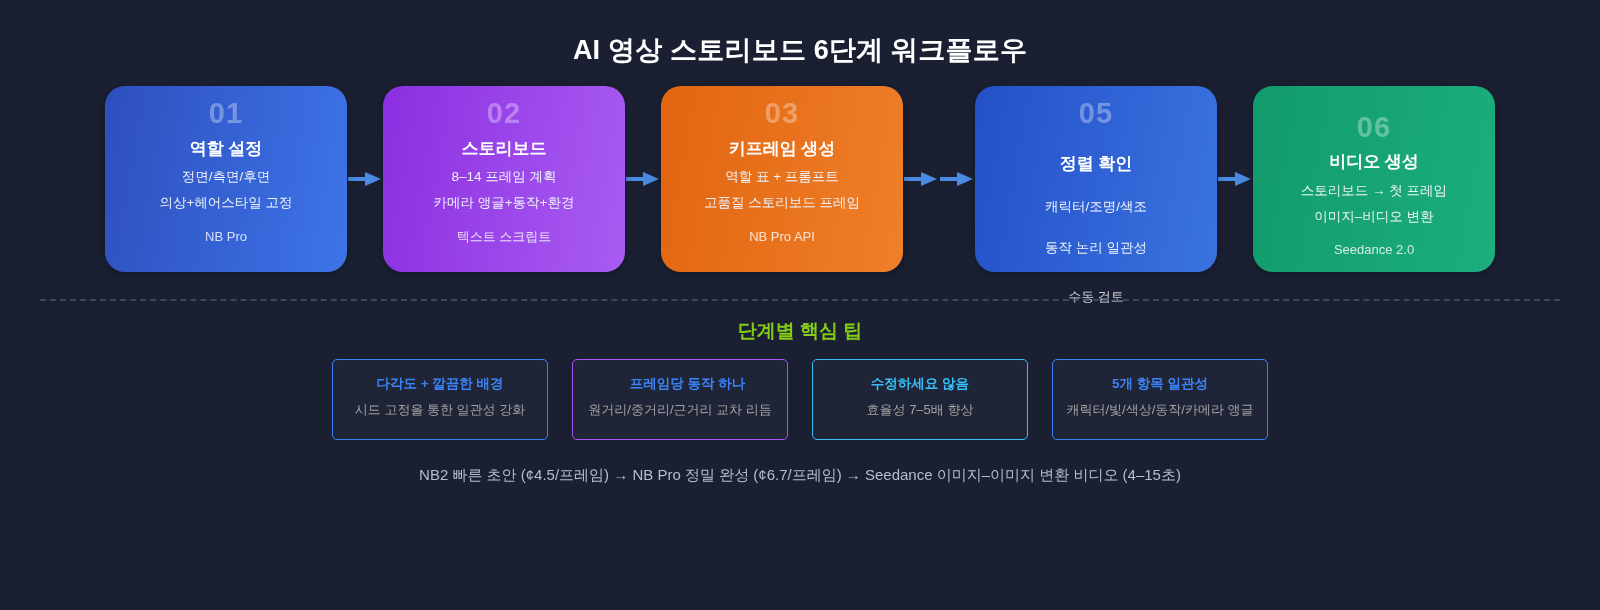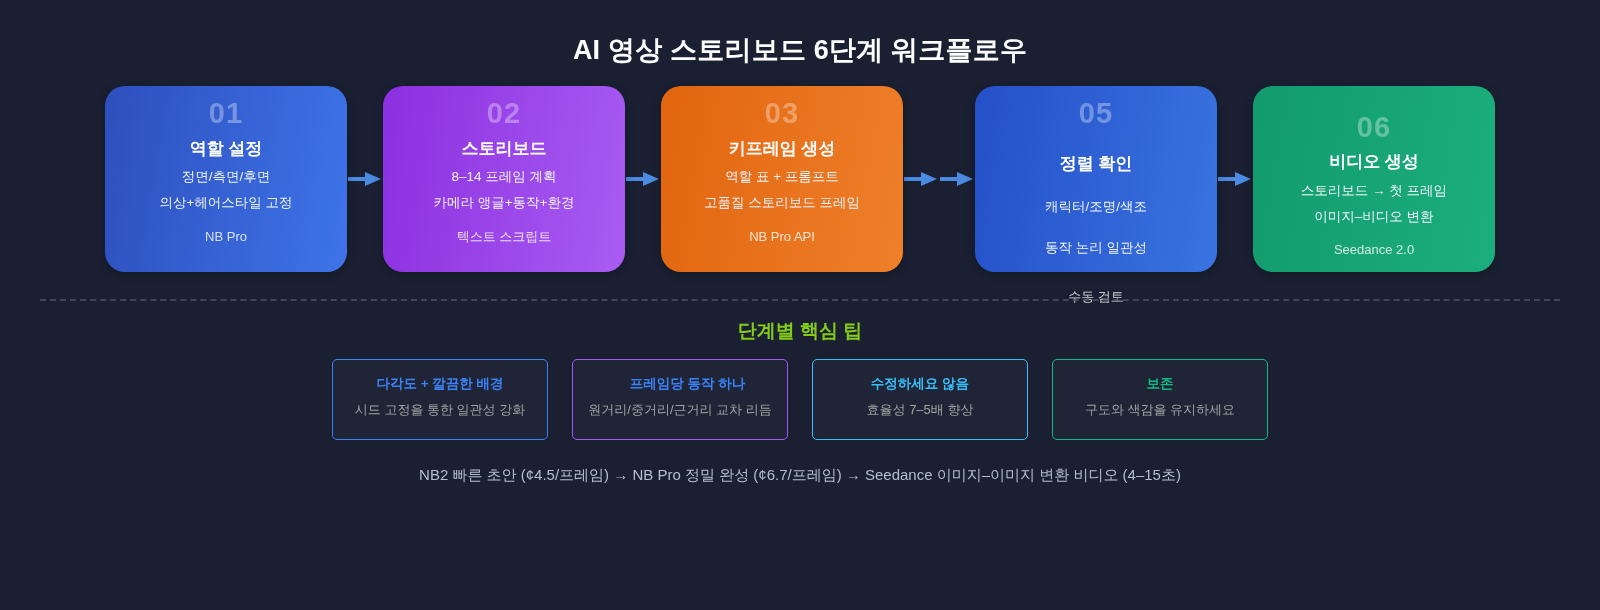--- a/index.html
+++ b/index.html
@@ -268,23 +268,23 @@
       <div class="tip-head" style="color: #3b82f6; margin-left: 15px;">프레임당 동작 하나</div>
       <div class="tip-sub">원거리/중거리/근거리 교차 리듬</div>
     </div>
 
 
     <div class="tip-card" style="border-color: rgb(56, 189, 248);">
       <div class="tip-head" style="color: rgb(56, 189, 248);">수정하세요 않음</div>
       <div class="tip-sub">효율성 7–5배 향상</div>
     </div>
 
-
-    <div class="tip-card" style="border-color: rgb(16, 185, 129);">
-      <div class="tip-head" style="color: rgb(16, 185, 129);">보존</div>
-      <div class="tip-sub">구도와 색감을 유지하세요</div>
-    </div>
+    <div class="tip-card" style="border-color: rgb(59, 130, 246);">
+      <div class="tip-head" style="color: rgb(59, 130, 246);">5개 항목 일관성</div>
+      <div class="tip-sub">캐릭터/빛/색상/동작/카메라 앵글</div>
+    </div>
+
 
   </div>
 
   <div class="footer-note">NB2 빠른 초안 (¢4.5/프레임) → NB Pro 정밀 완성 (¢6.7/프레임) → Seedance 이미지–이미지 변환 비디오 (4–15초)</div>
 
 </div>
 
 </body></html>

